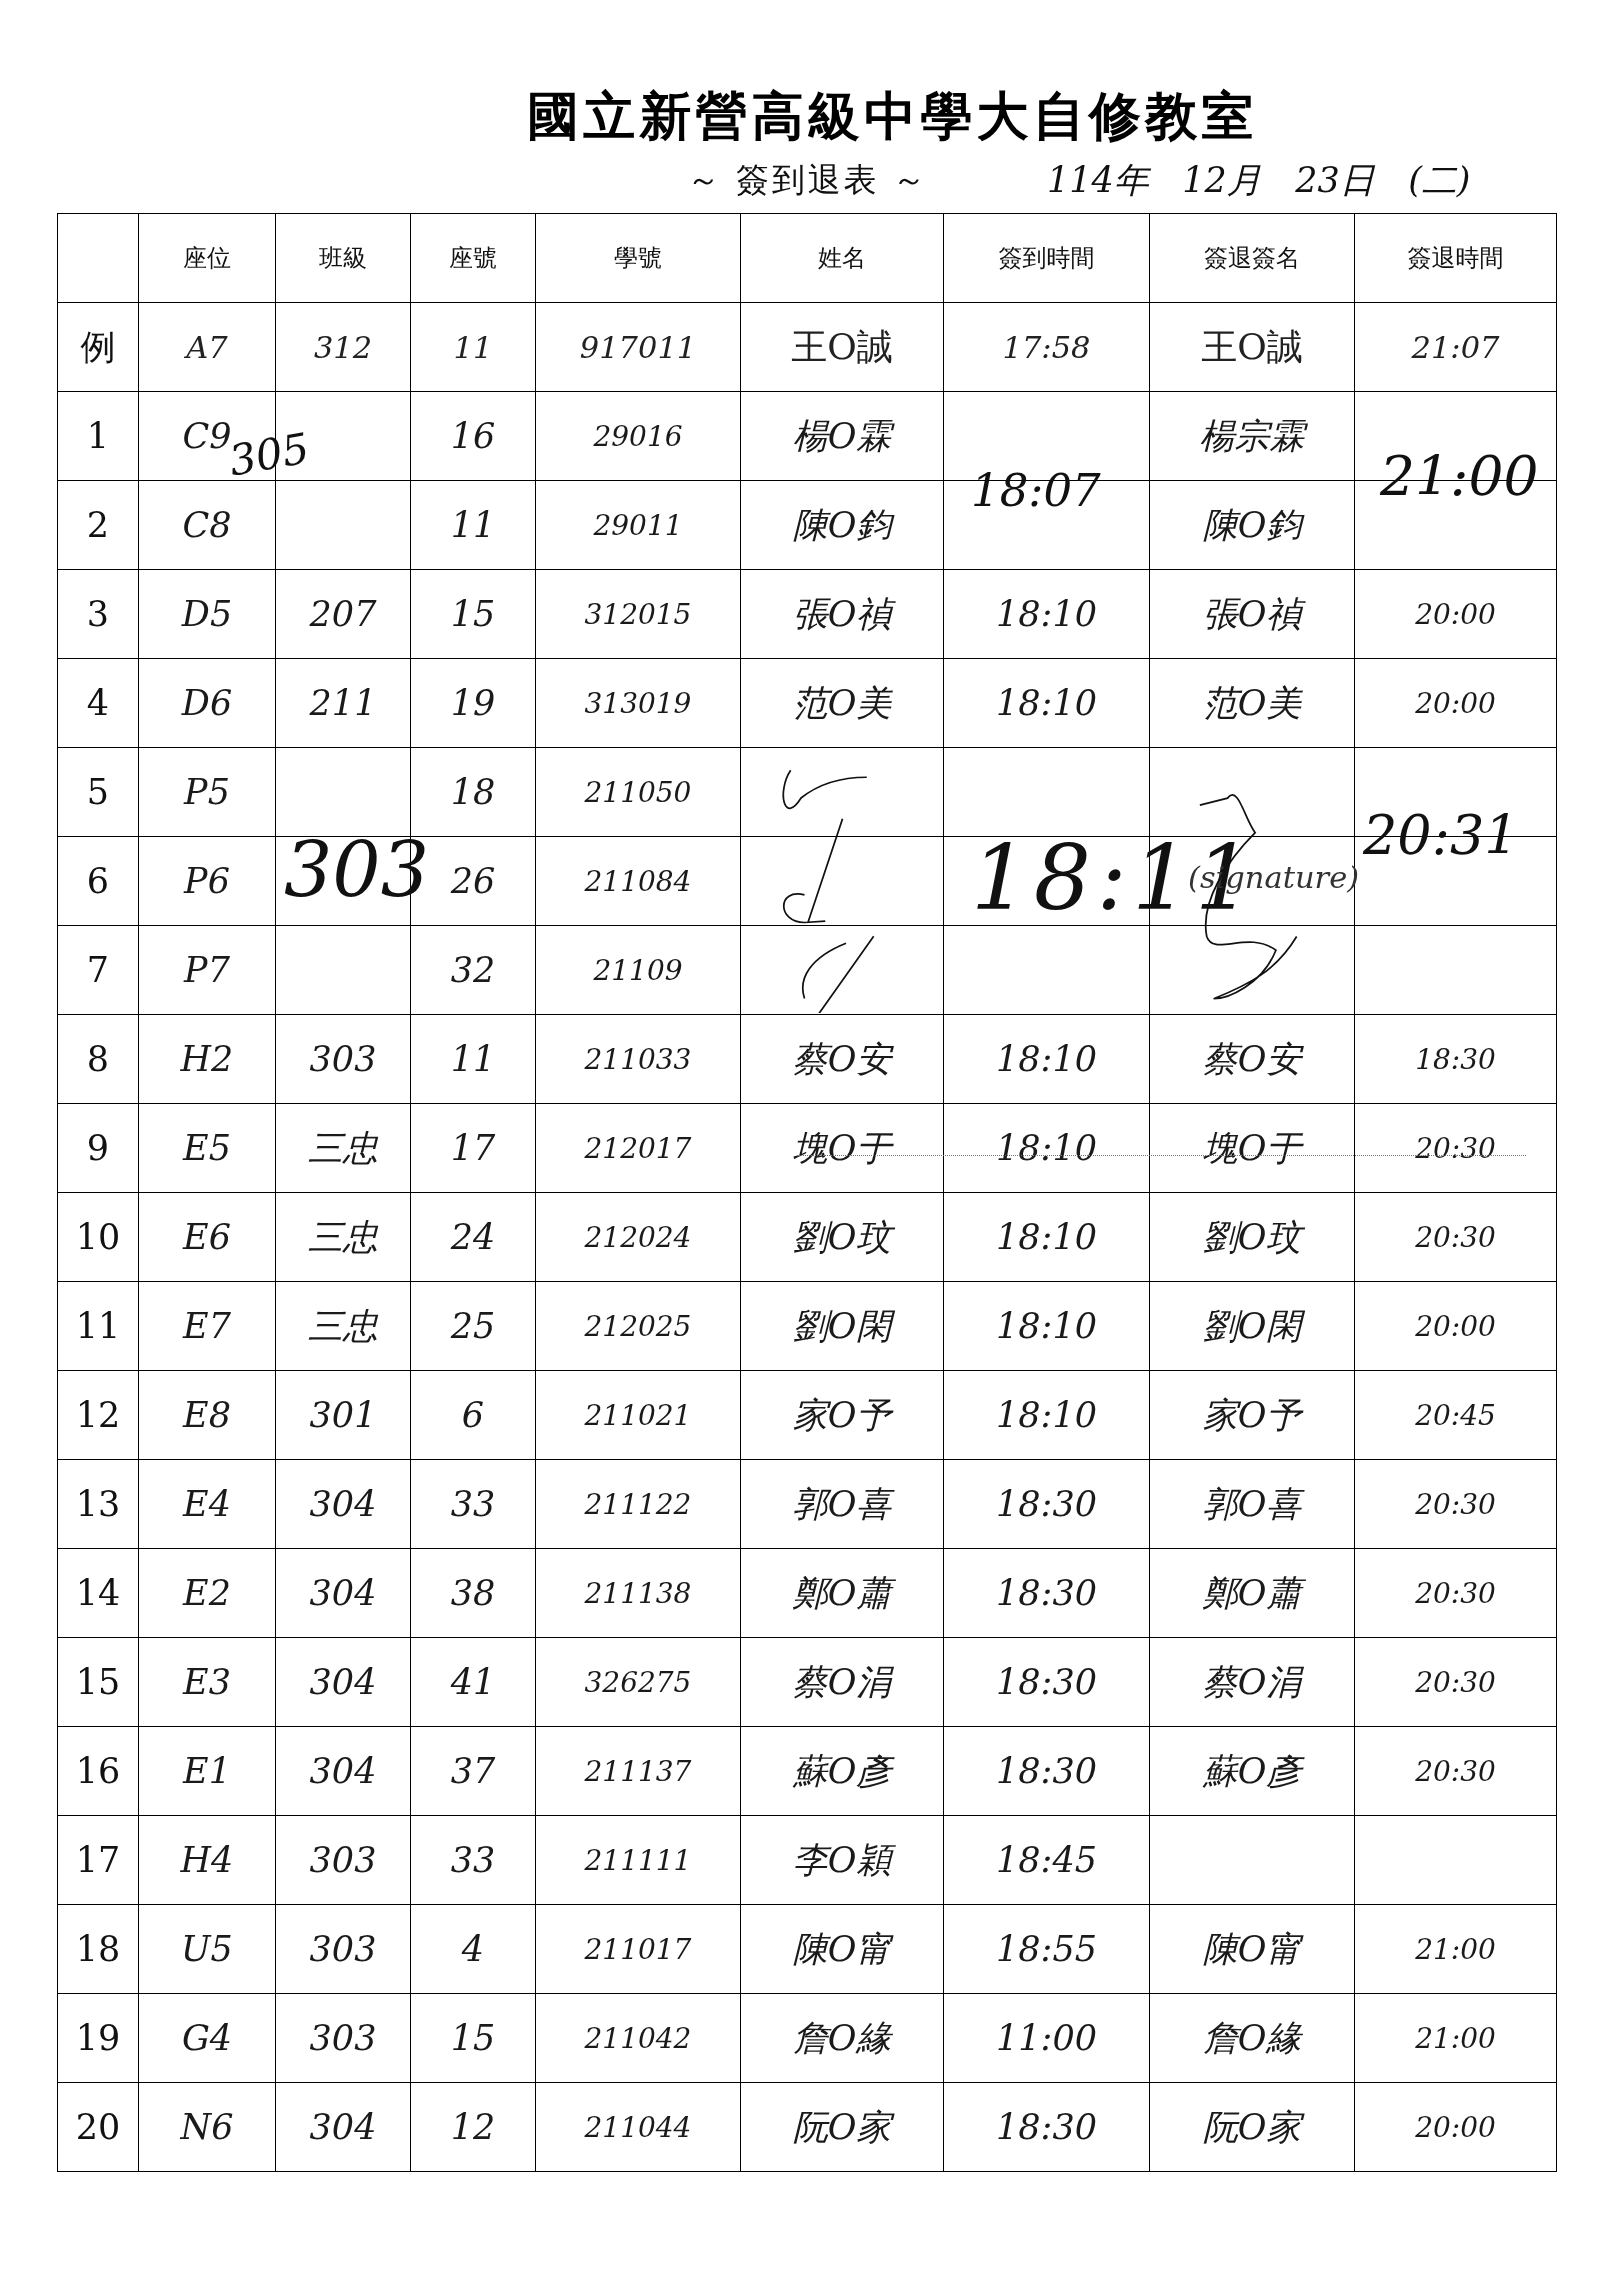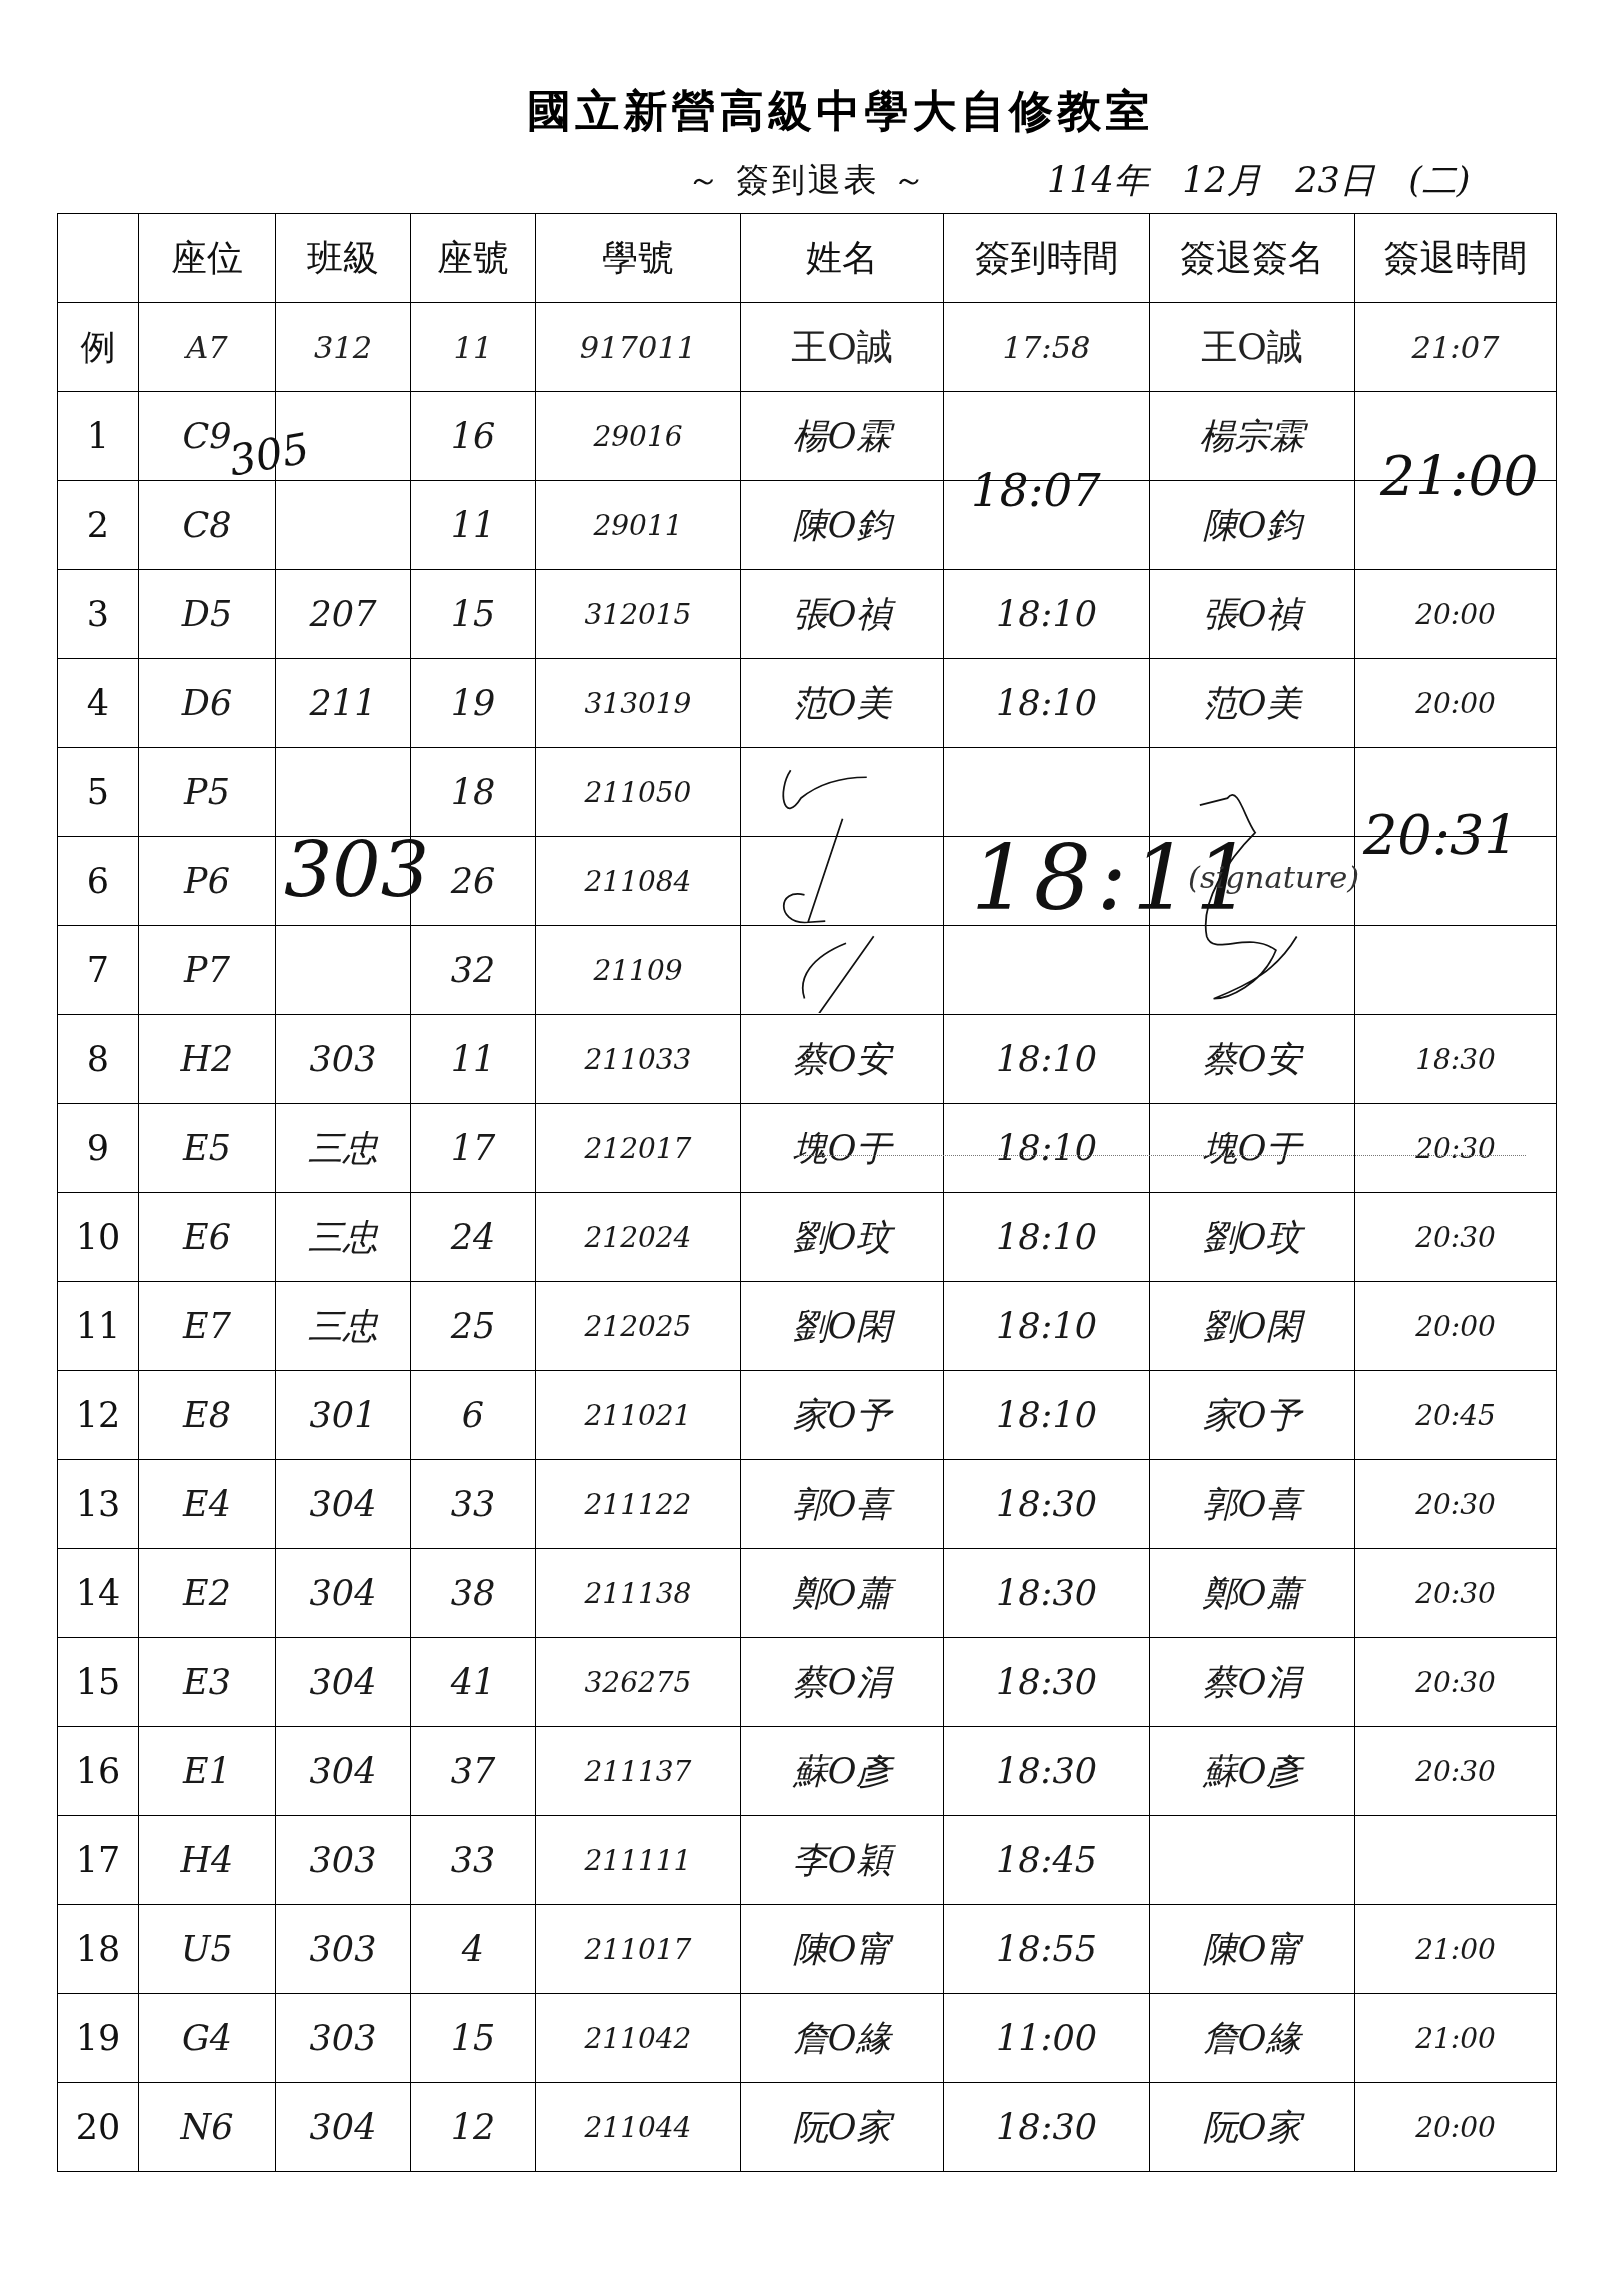--- a/index.html
+++ b/index.html
@@ -1,30 +1,30 @@
 <!DOCTYPE html>
 <html style="font-size:11px"><head>
 <meta charset="utf-8">
 <style>
   html, body { margin: 0; padding: 0; background: #ffffff; }
   body { width: 1623px; height: 2295px; position: relative; overflow: hidden;
          font-family: "DejaVu Sans", "Liberation Sans", sans-serif; color: #111; }
-  .title { position: absolute; left: 527px; top: 82px; font-size: 44px; font-weight: bold;
+  .title { position: absolute; left: 527px; top: 82px; font-size: 52px; font-weight: bold;
            letter-spacing: 4.2px; font-family: "DejaVu Serif", serif; color: #000; }
   .subtitle { position: absolute; left: 687px; top: 158px; font-size: 33px;
               font-family: "DejaVu Serif", serif; letter-spacing: 2.8px; }
   .date { position: absolute; left: 1047px; top: 157px; font-size: 35px;
           font-family: "DejaVu Serif", serif; font-style: italic; word-spacing: 7px; }
   .date span { margin-right: 15.3px; }
   table.sheet { position: absolute; left: 57px; top: 213px; border-collapse: collapse;
                 table-layout: fixed; width: 1498px; }
   table.sheet td, table.sheet th { border: 1.4px solid #000; text-align: center; vertical-align: middle;
                                    padding: 0; overflow: visible; }
   table.sheet tr { height: 89px; }
-  table.sheet th { font-weight: normal; font-size: 36px; font-family: Liberation Sans, sans-serif; }
+  table.sheet th { font-weight: normal; font-size: 24px; font-family: Liberation Sans, sans-serif; }
   td.idx { font-size: 35px; font-family: "DejaVu Serif", serif; }
   td.hand { font-family: "DejaVu Serif", serif; font-style: italic; font-size: 35px; color: #1a1a1a; }
   td.hand.small { font-size: 28px; }
   td.example { font-family: "DejaVu Serif", serif; font-style: italic; font-size: 30.5px; color: #222; }
   td.example.cjk { font-style: normal; font-size: 36px; }
   .overlay { position: absolute; font-family: "DejaVu Serif", serif; font-style: italic; color: #111;
              pointer-events: none; }
   .dotted-line { position: absolute; border-top: 1.4px dotted #777; height: 0; }
 </style>
 </head>

